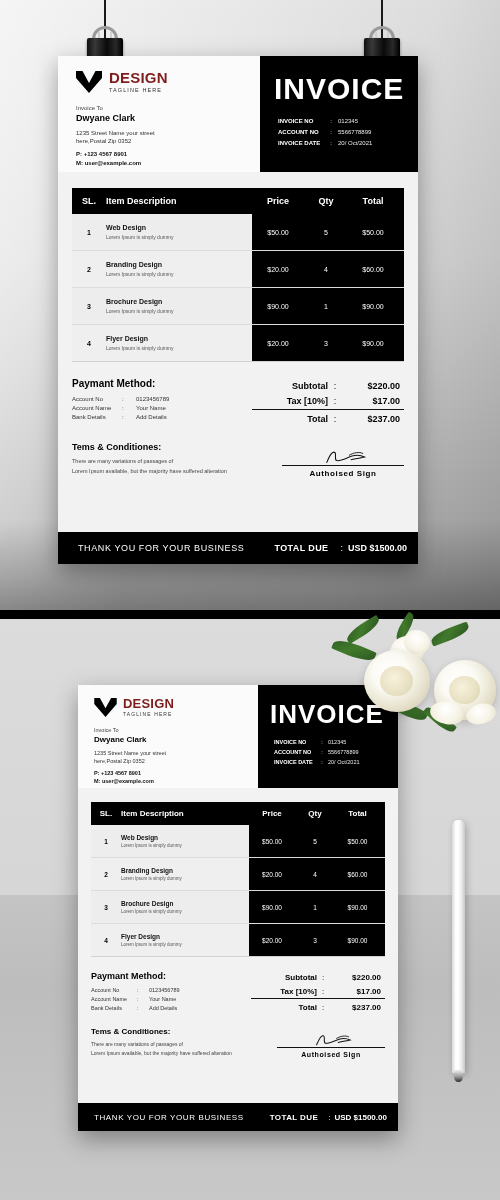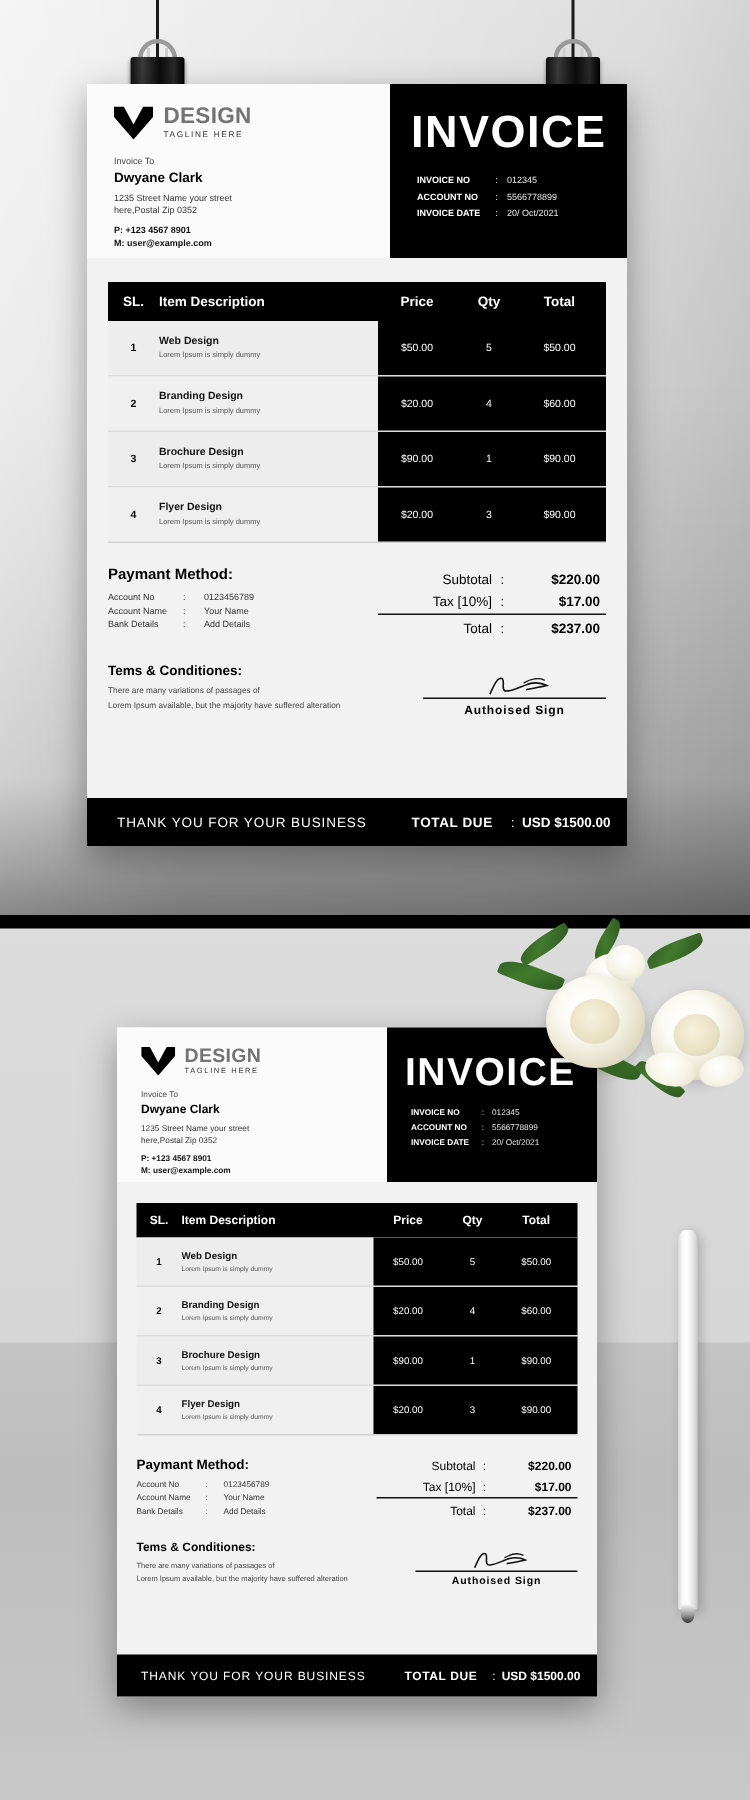--- a/index.html
+++ b/index.html
@@ -39,21 +39,21 @@
   .sheet { position:absolute; background:#f2f2f2; box-shadow: 0 8px 22px rgba(0,0,0,.35); }
   .sheet-inner { position:relative; width:100%; height:100%; }
 
   
   .hdr { display:flex; width:100%; }
   .hdr-left { background:#fbfbfb; }
   .hdr-right { background:#000; color:#fff; }
   .logo-row { display:flex; align-items:center; }
   .logo-mark { position:relative; flex:none; }
   .logo-mark svg { display:block; width:100%; height:100%; }
-  .brand-name { font-weight:bold; letter-spacing:.2px; color:#737373; line-height:1; }
+  .brand-name { font-weight:bold; letter-spacing:.2px; color:#7f1d1d; line-height:1; }
   .brand-tag { color:#333; letter-spacing:1.1px; }
   .inv-to-label { color:#444; }
   .inv-to-name { font-weight:bold; color:#000; }
   .addr { color:#333; }
   .inv-title { font-weight:bold; letter-spacing:1px; line-height:1; color:#fff; }
   .meta-row { display:flex; align-items:center; }
   .meta-k { font-weight:bold; color:#fff; }
   .meta-c { color:#fff; text-align:center; }
   .meta-v { color:#e8e8e8; }
 
@@ -66,21 +66,21 @@
   .c-desc { flex:1; }
   .c-dark { background:#000; color:#fff; display:flex; align-items:center; flex:none; }
   .c-price, .c-qty, .c-total { text-align:center; }
   .it-name { font-weight:bold; color:#111; }
   .it-sub { color:#555; }
 
   
   .pay-title { font-weight:bold; color:#000; }
   .pay-line { display:flex; color:#333; }
   .tot-line { display:flex; align-items:center; justify-content:flex-end; }
-  .tot-k { font-weight:normal; color:#000; text-align:right; }
+  .tot-k { font-weight:bold; color:#000; text-align:right; }
   .tot-c { color:#000; text-align:center; }
   .tot-v { font-weight:bold; color:#000; text-align:right; }
   .tot-rule { border-bottom:1px solid #111; }
 
   
   .terms-title { font-weight:bold; color:#000; }
   .terms-body { color:#444; }
   .sign-label { font-weight:bold; color:#000; letter-spacing:.6px; text-align:center; border-top:1px solid #111; }
 
   

